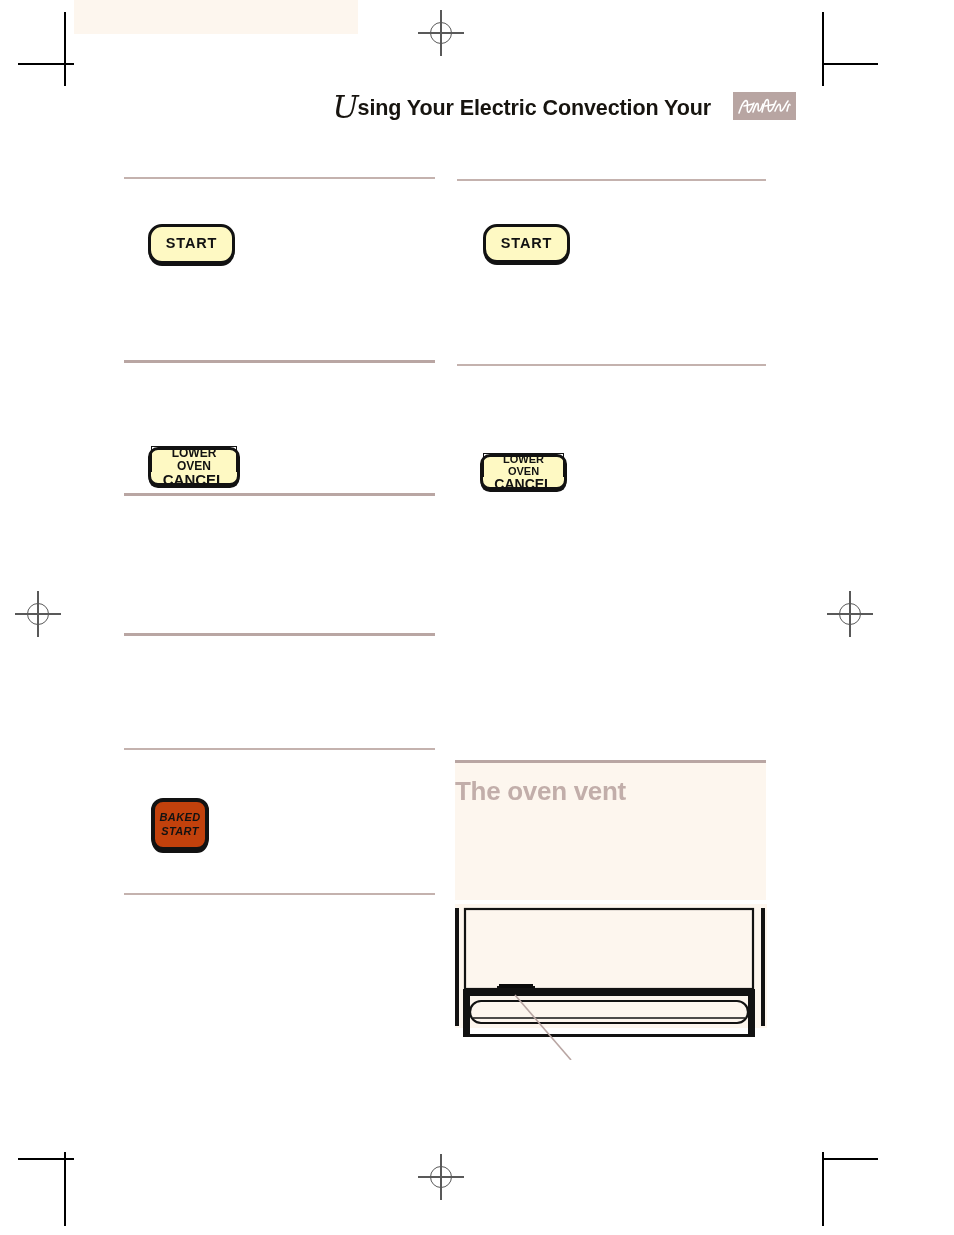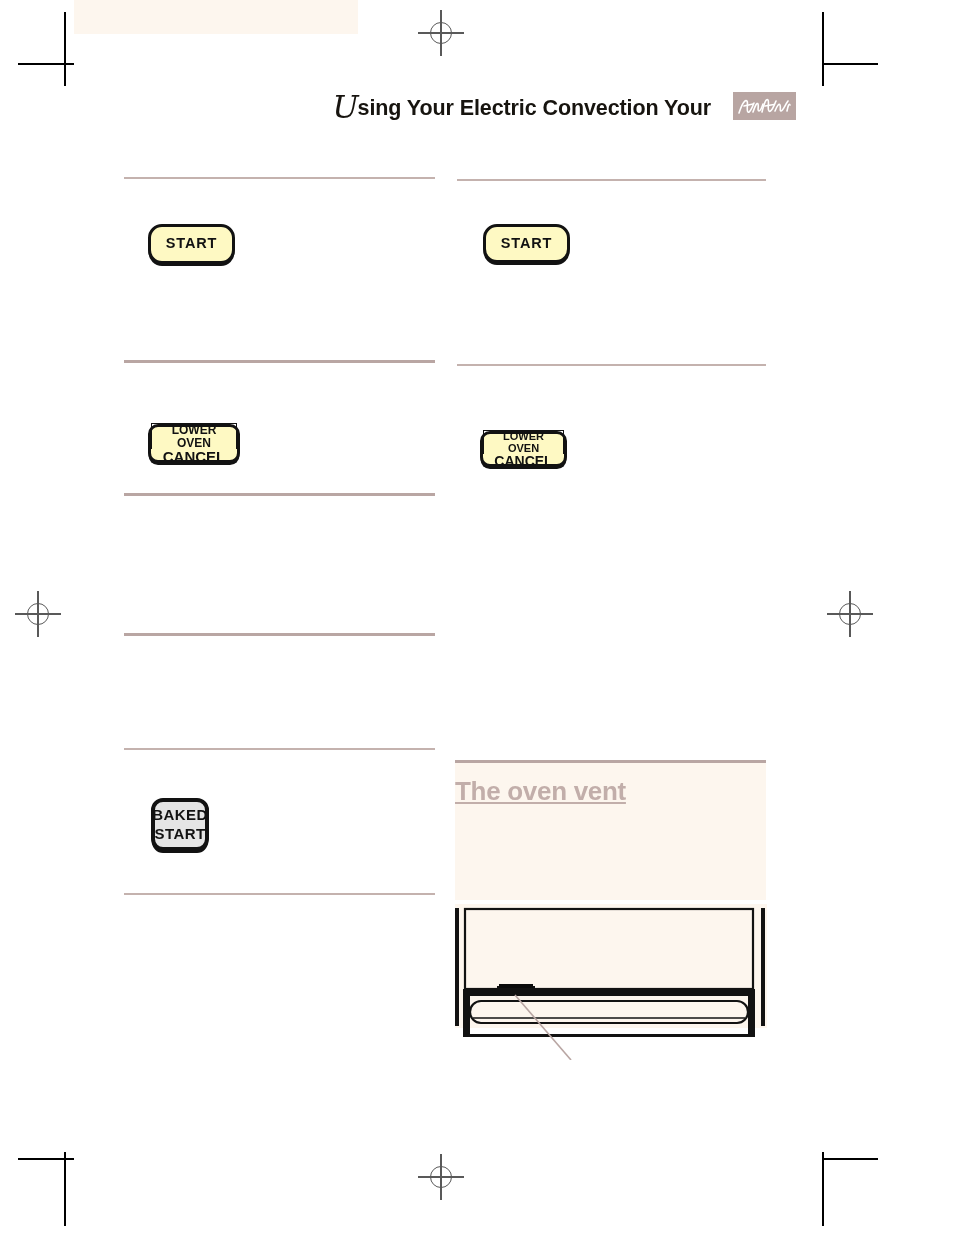--- a/index.html
+++ b/index.html
@@ -135,39 +135,41 @@
   .ctl-btn.start {
     font-size: 14.5px;
     letter-spacing: 0.8px;
     border-radius: 14px;
     box-shadow: 0 2.5px 0 -0.5px #121212;
   }
   .ctl-btn.lower-oven {
     border-radius: 10px;
     box-shadow: 0 2.5px 0 -0.5px #121212;
     padding-top: 1px;
+    margin-top: 23px;
   }
   .ctl-btn.lower-oven .line-1 {
     border: 1.6px solid #121212;
     border-bottom: none;
     padding: 0 3px 0 3px;
     display: block;
   }
   .ctl-btn.lower-oven .line-2 {
     display: block;
     margin-top: 0px;
   }
   .ctl-btn.baked {
-    background: #e5e5e5;
+    background: #c2410c;
     border-radius: 12px;
     border-width: 4px;
-    font-size: 15px;
+    font-size: 11px;
     letter-spacing: 0.4px;
     line-height: 1.25;
     box-shadow: 0 3px 0 -1px #121212;
+    font-style: italic;
   }
 
   
   .vent-panel-bg {
     position: absolute;
     background: #fdf6ee;
   }
   .vent-heading {
     position: absolute;
     font-size: 26px;
@@ -279,21 +281,21 @@
 
   <div class="ctl-btn lower-oven" style="left:480px; top:431px; width:87px; height:36px; font-size:11px;">
     <span class="line-1">LOWER OVEN</span>
     <span class="line-2" style="font-size:14px;">CANCEL</span>
   </div>
 
   <div class="vent-panel-bg" style="left:455px; top:762px; width:311px; height:138px;"></div>
 
   <div class="rule thick" style="left:455px; top:760px; width:311px;"></div>
 
-  <div class="vent-heading" style="left:455px; top:775px;text-decoration:underline;">The oven vent</div>
+  <div class="vent-heading" style="left:455px; top:775px;">The oven vent</div>
 
   <div class="oven-art" style="left:453px; top:900px;">
     <svg width="320" height="160" viewBox="0 0 320 160" aria-hidden="true">
 
       <rect x="2" y="4" width="312" height="124" fill="#fdf6ee"></rect>
 
       <rect x="2" y="8" width="4" height="118" fill="#121212"></rect>
       <rect x="308" y="8" width="4" height="118" fill="#121212"></rect>
 
       <rect x="12" y="9" width="288" height="80" fill="#fdf6ee" stroke="#121212" stroke-width="2.2"></rect>

